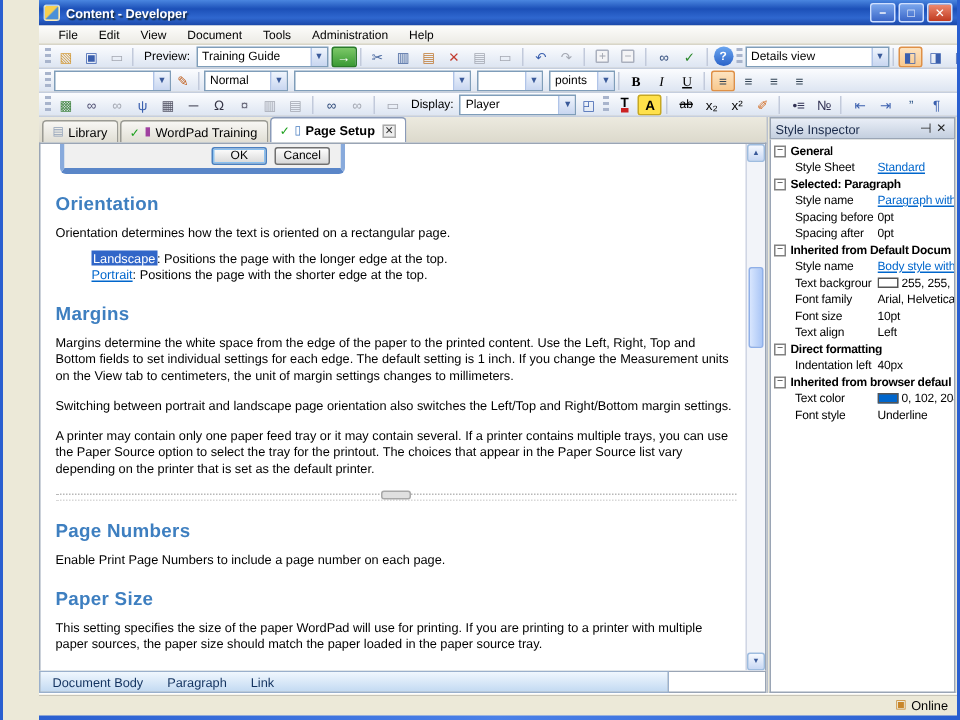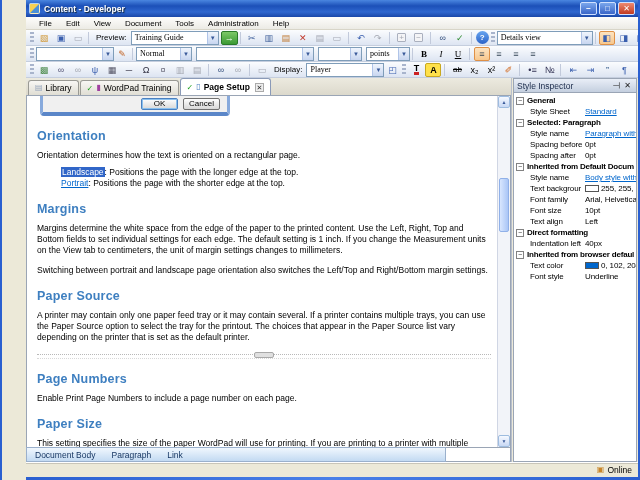--- a/index.html
+++ b/index.html
@@ -48,21 +48,21 @@
   .tbtn.fontcolor .g { font-weight:bold; font-size:9px; line-height:8px; border-bottom:3px solid #cc2222; }
   .tbtn.hl { background:#ffe14a; border:1px solid #c8a820; }
   .tbtn.hl .g { font-weight:bold; font-size:9px; }
   .tbtn.strike .g { text-decoration:line-through; font-size:8px; }
   .tbtn.bold .g { font-weight:bold; font-family:"Liberation Serif",serif; }
   .tbtn.italic .g { font-style:italic; font-family:"Liberation Serif",serif; }
   .tbtn.underl .g { text-decoration:underline; font-family:"Liberation Serif",serif; }
   .tblabel { font-size:8px; padding:0 4px; flex:none; }
   .combo { height:14px; background:#fff; border:1px solid #7f9db9; display:flex; align-items:center;
            font-size:8px; flex:none; }
-  .combo-text { flex:1; padding-left:3px; white-space:nowrap; overflow:hidden;font-family:Liberation Serif, serif; }
+  .combo-text { flex:1; padding-left:3px; white-space:nowrap; overflow:hidden; }
   .combo-arrow { width:11px; height:12px; flex:none; display:flex; align-items:center; justify-content:center;
                  font-size:6px; color:#3a5a9a; background:linear-gradient(#f0f5fd,#c8d6f0); border-left:1px solid #b0c4e8; }
   .gobtn { width:17px; height:14px; flex:none; margin-left:2px; border:1px solid #2a7a2a; border-radius:2px;
            background:linear-gradient(#7cc868,#3a9a34); color:#fff; font-size:9px; font-weight:bold;
            display:flex; align-items:center; justify-content:center; }
 
   
   .main { flex:1; display:flex; min-height:0; }
   .leftcol { flex:1; display:flex; flex-direction:column; min-width:0; }
 
@@ -471,21 +471,20 @@
             </div>
             <div class="defline">
               <a class="doclink">Portrait</a><span>: Positions the page with the shorter edge at the top.</span>
             </div>
           </div>
 
           <h2>Margins</h2>
           <p>Margins determine the white space from the edge of the paper to the printed content. Use the Left, Right, Top and Bottom fields to set individual settings for each edge. The default setting is 1 inch. If you change the Measurement units on the View tab to centimeters, the unit of margin settings changes to millimeters.</p>
           <p>Switching between portrait and landscape page orientation also switches the Left/Top and Right/Bottom margin settings.</p>
 
-          <h2>Paper Source</h2>
           <p>A printer may contain only one paper feed tray or it may contain several. If a printer contains multiple trays, you can use the Paper Source option to select the tray for the printout. The choices that appear in the Paper Source list vary depending on the printer that is set as the default printer.</p>
 
           <div class="pagebreak">
               <span class="pbhandle"></span>
             </div>
 
           <h2>Page Numbers</h2>
           <p>Enable Print Page Numbers to include a page number on each page.</p>
 
           <h2>Paper Size</h2>

